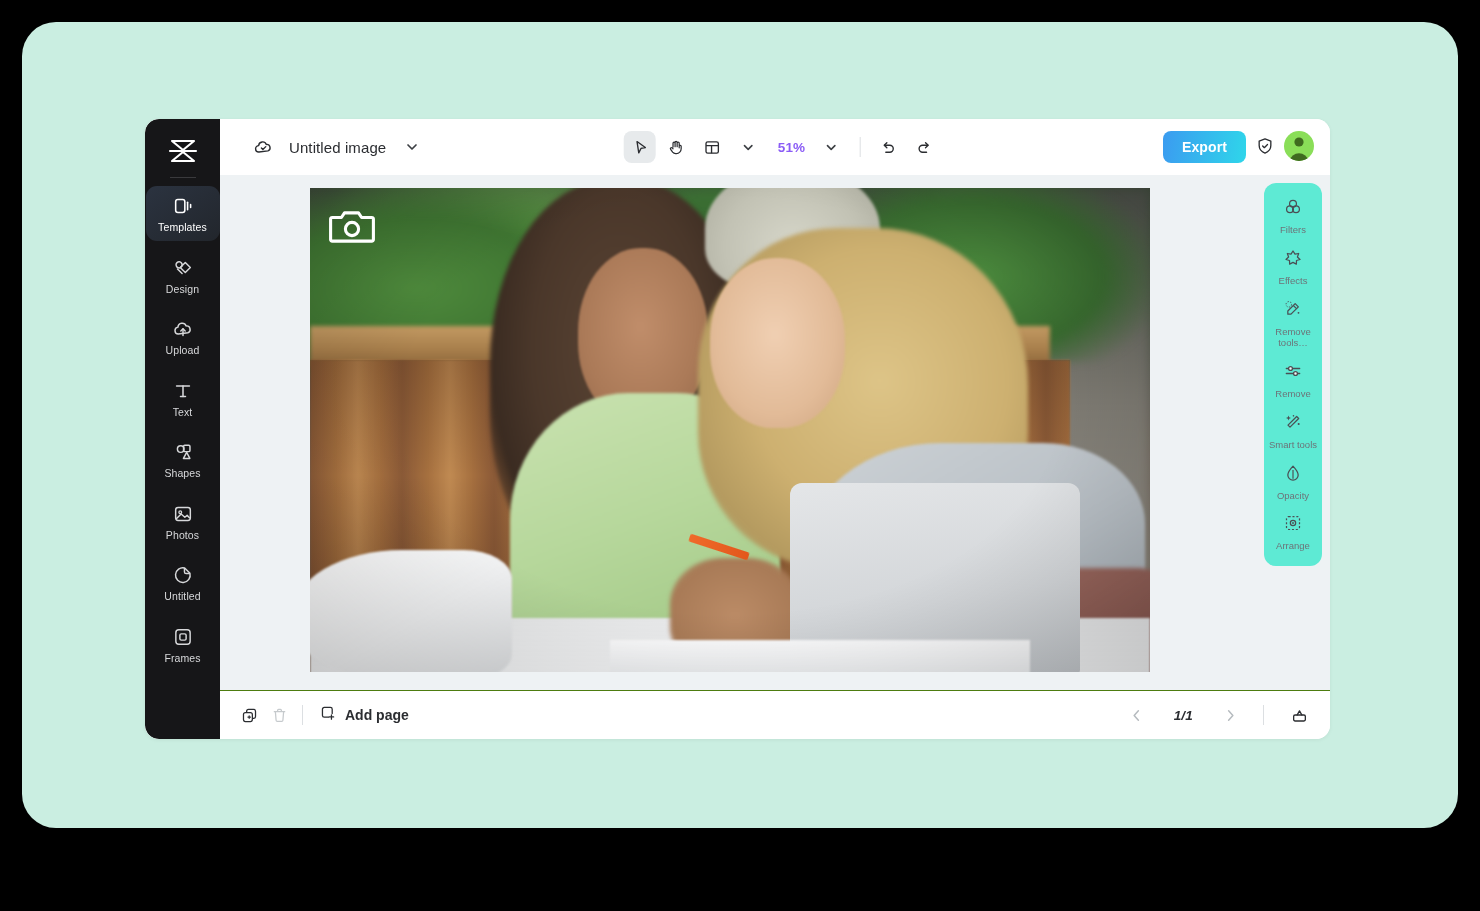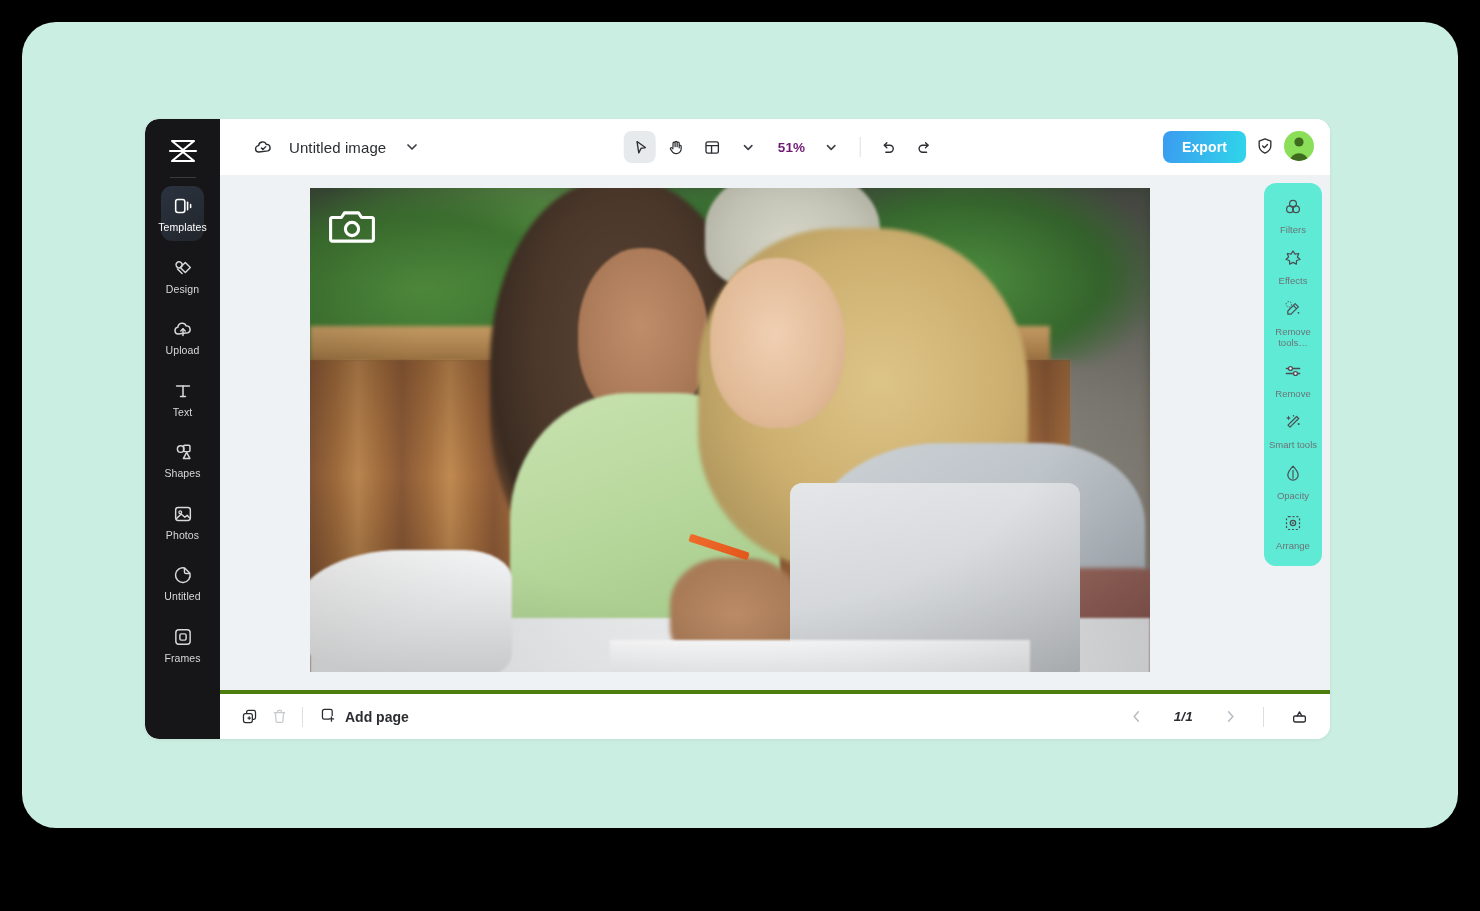--- a/index.html
+++ b/index.html
@@ -46,21 +46,21 @@
     width: 44px; height: 40px;
     display: flex; align-items: center; justify-content: center;
     margin-top: 4px;
   }
   #rail-divider {
     width: 26px; height: 1px;
     background: #3a3a3d;
     margin: 6px 0 8px 0;
   }
   .rail-item {
-    width: 43px;
+    width: 74px;
     padding: 9px 0 7px 0;
     margin-bottom: 7px;
     border-radius: 11px;
     display: flex;
     flex-direction: column;
     align-items: center;
     gap: 5px;
     cursor: pointer;
   }
   .rail-item.active {
@@ -104,21 +104,21 @@
     left: 50%; transform: translateX(-50%);
     display: flex; align-items: center; gap: 4px;
   }
   .tool-btn {
     width: 32px; height: 32px;
     display: flex; align-items: center; justify-content: center;
     border-radius: 8px; cursor: pointer;
   }
   .tool-btn.selected { background: #e7eaec; }
   #zoom-value {
-    font-size: 13.5px; font-weight: bold; color: #701a75;
+    font-size: 13.5px; font-weight: bold; color: #8b5cf6;
     padding: 0 6px 0 10px; letter-spacing: .2px;
   }
   .vdiv { width: 1px; height: 20px; background: #dcdfe2; margin: 0 8px; }
   #header-right {
     margin-left: auto;
     display: flex; align-items: flex-start; gap: 4px;
   }
   #export-btn {
     height: 32px; padding: 0 19px;
     background: linear-gradient(100deg,#3b9bf0 0%,#2fd6ea 100%);
@@ -258,21 +258,21 @@
   }
   .rp-label {
     font-size: 9.5px; color: #6d7378; line-height: 1.15; text-align: center;
     max-width: 52px;
   }
 
   
   #bottom-bar {
     height: 49px;
     background: #ffffff;
-    border-top: 4px solid #4d7c0f;
+    border-top: 1px solid #4d7c0f;
     display: flex; align-items: center;
     padding: 0 16px 0 14px;
     flex: 0 0 49px;
   }
   .bb-btn {
     width: 30px; height: 30px;
     display: flex; align-items: center; justify-content: center;
     border-radius: 7px; cursor: pointer;
   }
   #add-page-btn {

